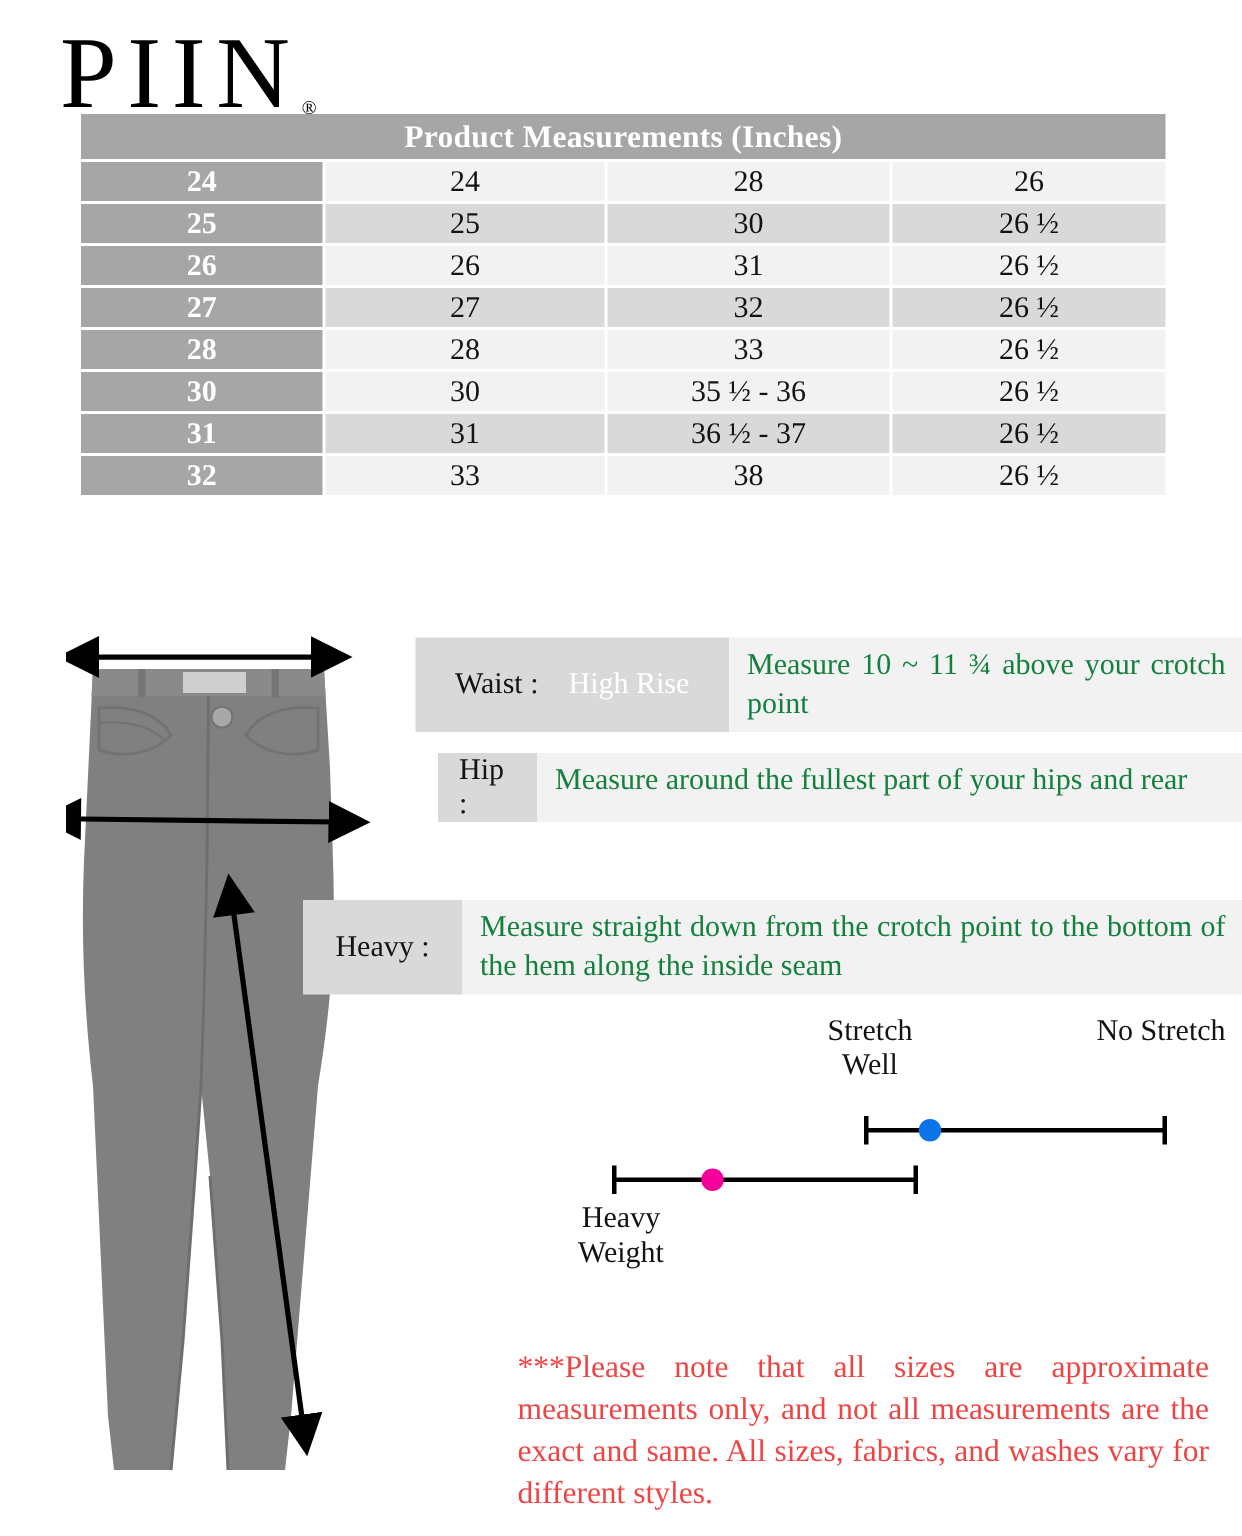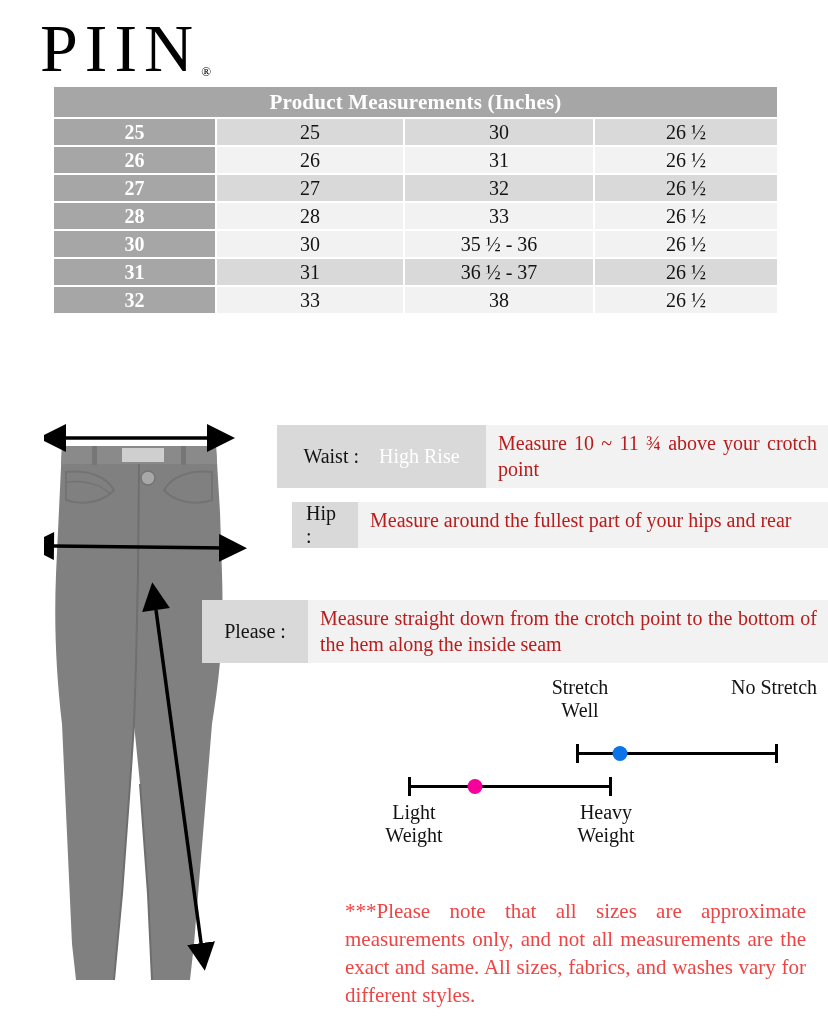--- a/index.html
+++ b/index.html
@@ -37,21 +37,21 @@
     line-height: 1;
     margin-left: 1px;
     margin-bottom: 4px;
     color: #000000;
   }
 
   
   #measure-table {
     position: absolute;
     left: 52px;
-    top: 85px;
+    top: 74px;
     width: 723px;
     border-collapse: separate;
     border-spacing: 2px 2px;
     table-layout: fixed;
   }
   #measure-table td {
     padding: 0;
     height: 26px;
     text-align: center;
     vertical-align: middle;
@@ -108,21 +108,21 @@
   }
   .instr-label .hl {
     color: #ffffff;
     font-weight: normal;
     margin-left: 20px;
   }
   .instr-text {
     background: #f2f2f2;
     font-size: 20px;
     line-height: 1.32;
-    color: #b91c1c;
+    color: #15803d;
     padding: 5px 11px 5px 12px;
     box-sizing: border-box;
     text-align: justify;
     text-justify: inter-word;
   }
 
   #instr-waist  { left: 277px; top: 425px; width: 615px; }
   #instr-waist .instr-label { width: 209px; }
   #instr-waist .instr-text  { width: 342px; }
 
@@ -204,20 +204,26 @@
   <colgroup>
     <col style="width:161px">
       <col style="width:186px">
       <col style="width:188px">
       <col style="width:182px">
   </colgroup>
   <tbody id="table-body">
     <tr>
       <td class="tbl-title" colspan="4">Product Measurements (Inches)</td>
     </tr>
+  <tr>
+        <td class="size-cell">24</td>
+        <td class="val-cell-a">24</td>
+        <td class="val-cell-a">28</td>
+        <td class="val-cell-a">26</td>
+      </tr>
       <tr>
         <td class="size-cell">25</td>
         <td class="val-cell-b">25</td>
         <td class="val-cell-b">30</td>
         <td class="val-cell-b">26 ½</td>
       </tr>
       <tr>
         <td class="size-cell">26</td>
         <td class="val-cell-a">26</td>
         <td class="val-cell-a">31</td>
@@ -307,21 +313,21 @@
   </div>
   <div class="instr-text">Measure 10 ~ 11 ¾ above your crotch point</div>
 </div>
 
 <div class="instr-row" id="instr-hip">
   <div class="instr-label">Hip :</div>
   <div class="instr-text">Measure around the fullest part of your hips and rear</div>
 </div>
 
 <div class="instr-row" id="instr-inseam">
-  <div class="instr-label">Please :</div>
+  <div class="instr-label">Heavy :</div>
   <div class="instr-text">Measure straight down from the crotch point to the bottom of the hem along the inside seam</div>
 </div>
 
 <div class="scale-block" id="stretch-scale">
   <div class="scale-labels">
     <div class="lbl">Stretch Well</div>
     <div class="lbl right">No Stretch</div>
   </div>
   <div class="scale-bar">
     <div class="line"></div>
@@ -332,18 +338,17 @@
 </div>
 
 <div class="scale-block" id="weight-scale">
   <div class="scale-bar">
     <div class="line"></div>
     <div class="cap left"></div>
     <div class="cap right"></div>
     <div class="dot" id="weight-dot" style="left: 33%; background: rgb(245, 0, 155);"></div>
   </div>
   <div class="scale-labels">
-    <div class="lbl">Light Weight</div>
     <div class="lbl right">Heavy Weight</div>
   </div>
 </div>
 
 <div id="disclaimer">***Please note that all sizes are approximate measurements only, and not all measurements are the exact and same. All sizes, fabrics, and washes vary for different styles.</div>
 
 </body></html>

